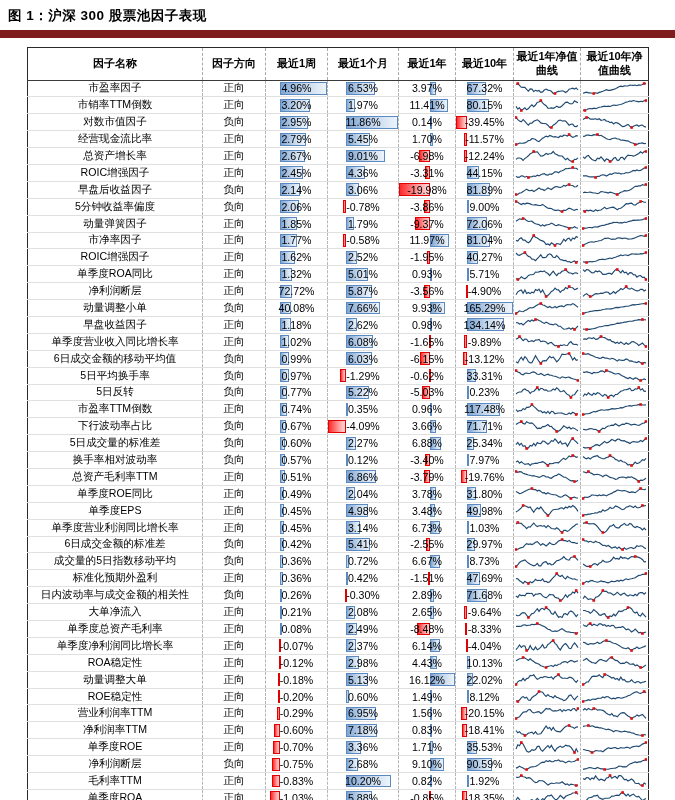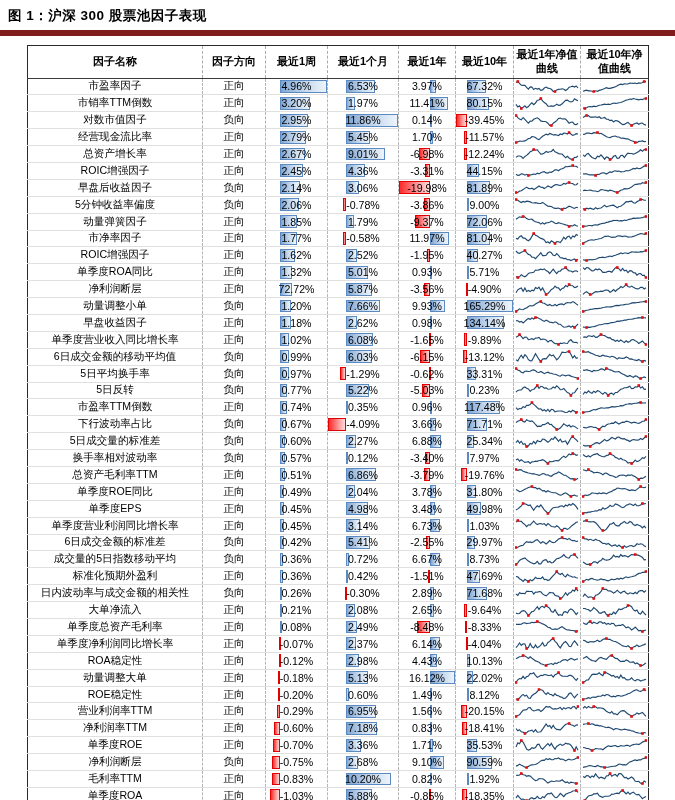--- a/index.html
+++ b/index.html
@@ -1,17 +1,17 @@
 <!DOCTYPE html>
 <html><head>
 <meta charset="utf-8">
 <style>
   html,body{margin:0;padding:0;background:#fff;width:675px;height:800px;overflow:hidden;
     font-family:"Liberation Sans","DejaVu Sans",sans-serif;color:#000;}
-  .title-block{padding:6px 8px 5px 8px;border-bottom:6px solid #7f1d1d;}
+  .title-block{padding:6px 8px 5px 8px;border-bottom:8px solid #7f1d1d;}
   .page-title{font-size:13.5px;font-weight:700;letter-spacing:.5px;}
   .table-wrap{margin:9px 0 0 27px;}
   table.factor{border-collapse:collapse;table-layout:fixed;width:621px;border:1.3px solid #2a2a2a;}
   table.factor th{font-size:11px;font-weight:700;text-align:center;vertical-align:middle;
     padding:2px 1px;line-height:1.25;border-right:1px dashed #a9a9a9;border-bottom:1.2px solid #3a3a3a;background:#fff;}
   table.factor td{font-size:10.6px;text-align:center;vertical-align:middle;height:15.9px;
     padding:0 1px;border-right:1px dashed #b5b5b5;border-bottom:1px solid #e0e0e0;white-space:nowrap;overflow:hidden;}
   table.factor th:last-child,table.factor td:last-child{border-right:none;}
   table.factor tr:last-child td{border-bottom:none;}
   td.num{position:relative;}
@@ -338,21 +338,21 @@
             <svg viewBox="0 0 64 13" preserveAspectRatio="none">
               <polyline points="1.0,11.4 2.8,9.6 4.5,8.7 6.3,10.1 8.1,11.5 9.9,11.0 11.6,9.7 13.4,8.6 15.2,8.9 16.9,8.7 18.7,8.2 20.5,8.4 22.3,7.2 24.0,7.0 25.8,7.3 27.6,9.2 29.3,8.2 31.1,6.5 32.9,8.4 34.7,6.5 36.4,5.6 38.2,3.6 40.0,4.6 41.7,3.4 43.5,1.5 45.3,3.5 47.1,4.2 48.8,3.1 50.6,4.3 52.4,5.3 54.1,5.8 55.9,5.7 57.7,4.4 59.5,4.3 61.2,6.0 63.0,4.7" fill="none" stroke="#1F4971" stroke-width="1.15"></polyline>
               <rect x="6.8" y="10.2" width="2.6" height="2.6" fill="#E01010"></rect>
               <rect x="42.2" y="0.2" width="2.6" height="2.6" fill="#E01010"></rect>
             </svg>
           </td>
         </tr>
         <tr>
           <td>动量调整小单</td>
           <td>负向</td>
-          <td class="num"><div class="bar pos" style="left: 22.38%; width: 18.78%;"></div><span class="v">1.20%</span></td>
+          <td class="num"><div class="bar pos" style="left: 22.38%; width: 18.78%;"></div><span class="v">40.08%</span></td>
           <td class="num"><div class="bar pos" style="left: 25.64%; width: 48.03%;"></div><span class="v">7.66%</span></td>
           <td class="num"><div class="bar pos" style="left: 55.35%; width: 27.51%;"></div><span class="v">9.93%</span></td>
           <td class="num"><div class="bar pos" style="left: 19.27%; width: 80.73%;"></div><span class="v">165.29%</span></td>
           <td class="spark">
             <svg viewBox="0 0 64 13" preserveAspectRatio="none">
               <polyline points="1.0,11.5 2.8,10.3 4.5,8.8 6.3,9.5 8.1,9.7 9.9,8.5 11.6,7.9 13.4,6.6 15.2,5.6 16.9,6.0 18.7,5.4 20.5,4.1 22.3,3.0 24.0,2.0 25.8,1.5 27.6,3.0 29.3,3.3 31.1,4.5 32.9,5.6 34.7,4.5 36.4,5.6 38.2,5.7 40.0,4.5 41.7,5.8 43.5,4.6 45.3,4.1 47.1,3.9 48.8,4.9 50.6,3.3 52.4,2.6 54.1,2.7 55.9,2.9 57.7,1.6 59.5,2.6 61.2,3.9 63.0,5.3" fill="none" stroke="#1F4971" stroke-width="1.15"></polyline>
               <rect x="-0.3" y="10.2" width="2.6" height="2.6" fill="#E01010"></rect>
               <rect x="24.5" y="0.2" width="2.6" height="2.6" fill="#E01010"></rect>
             </svg>
           </td>

